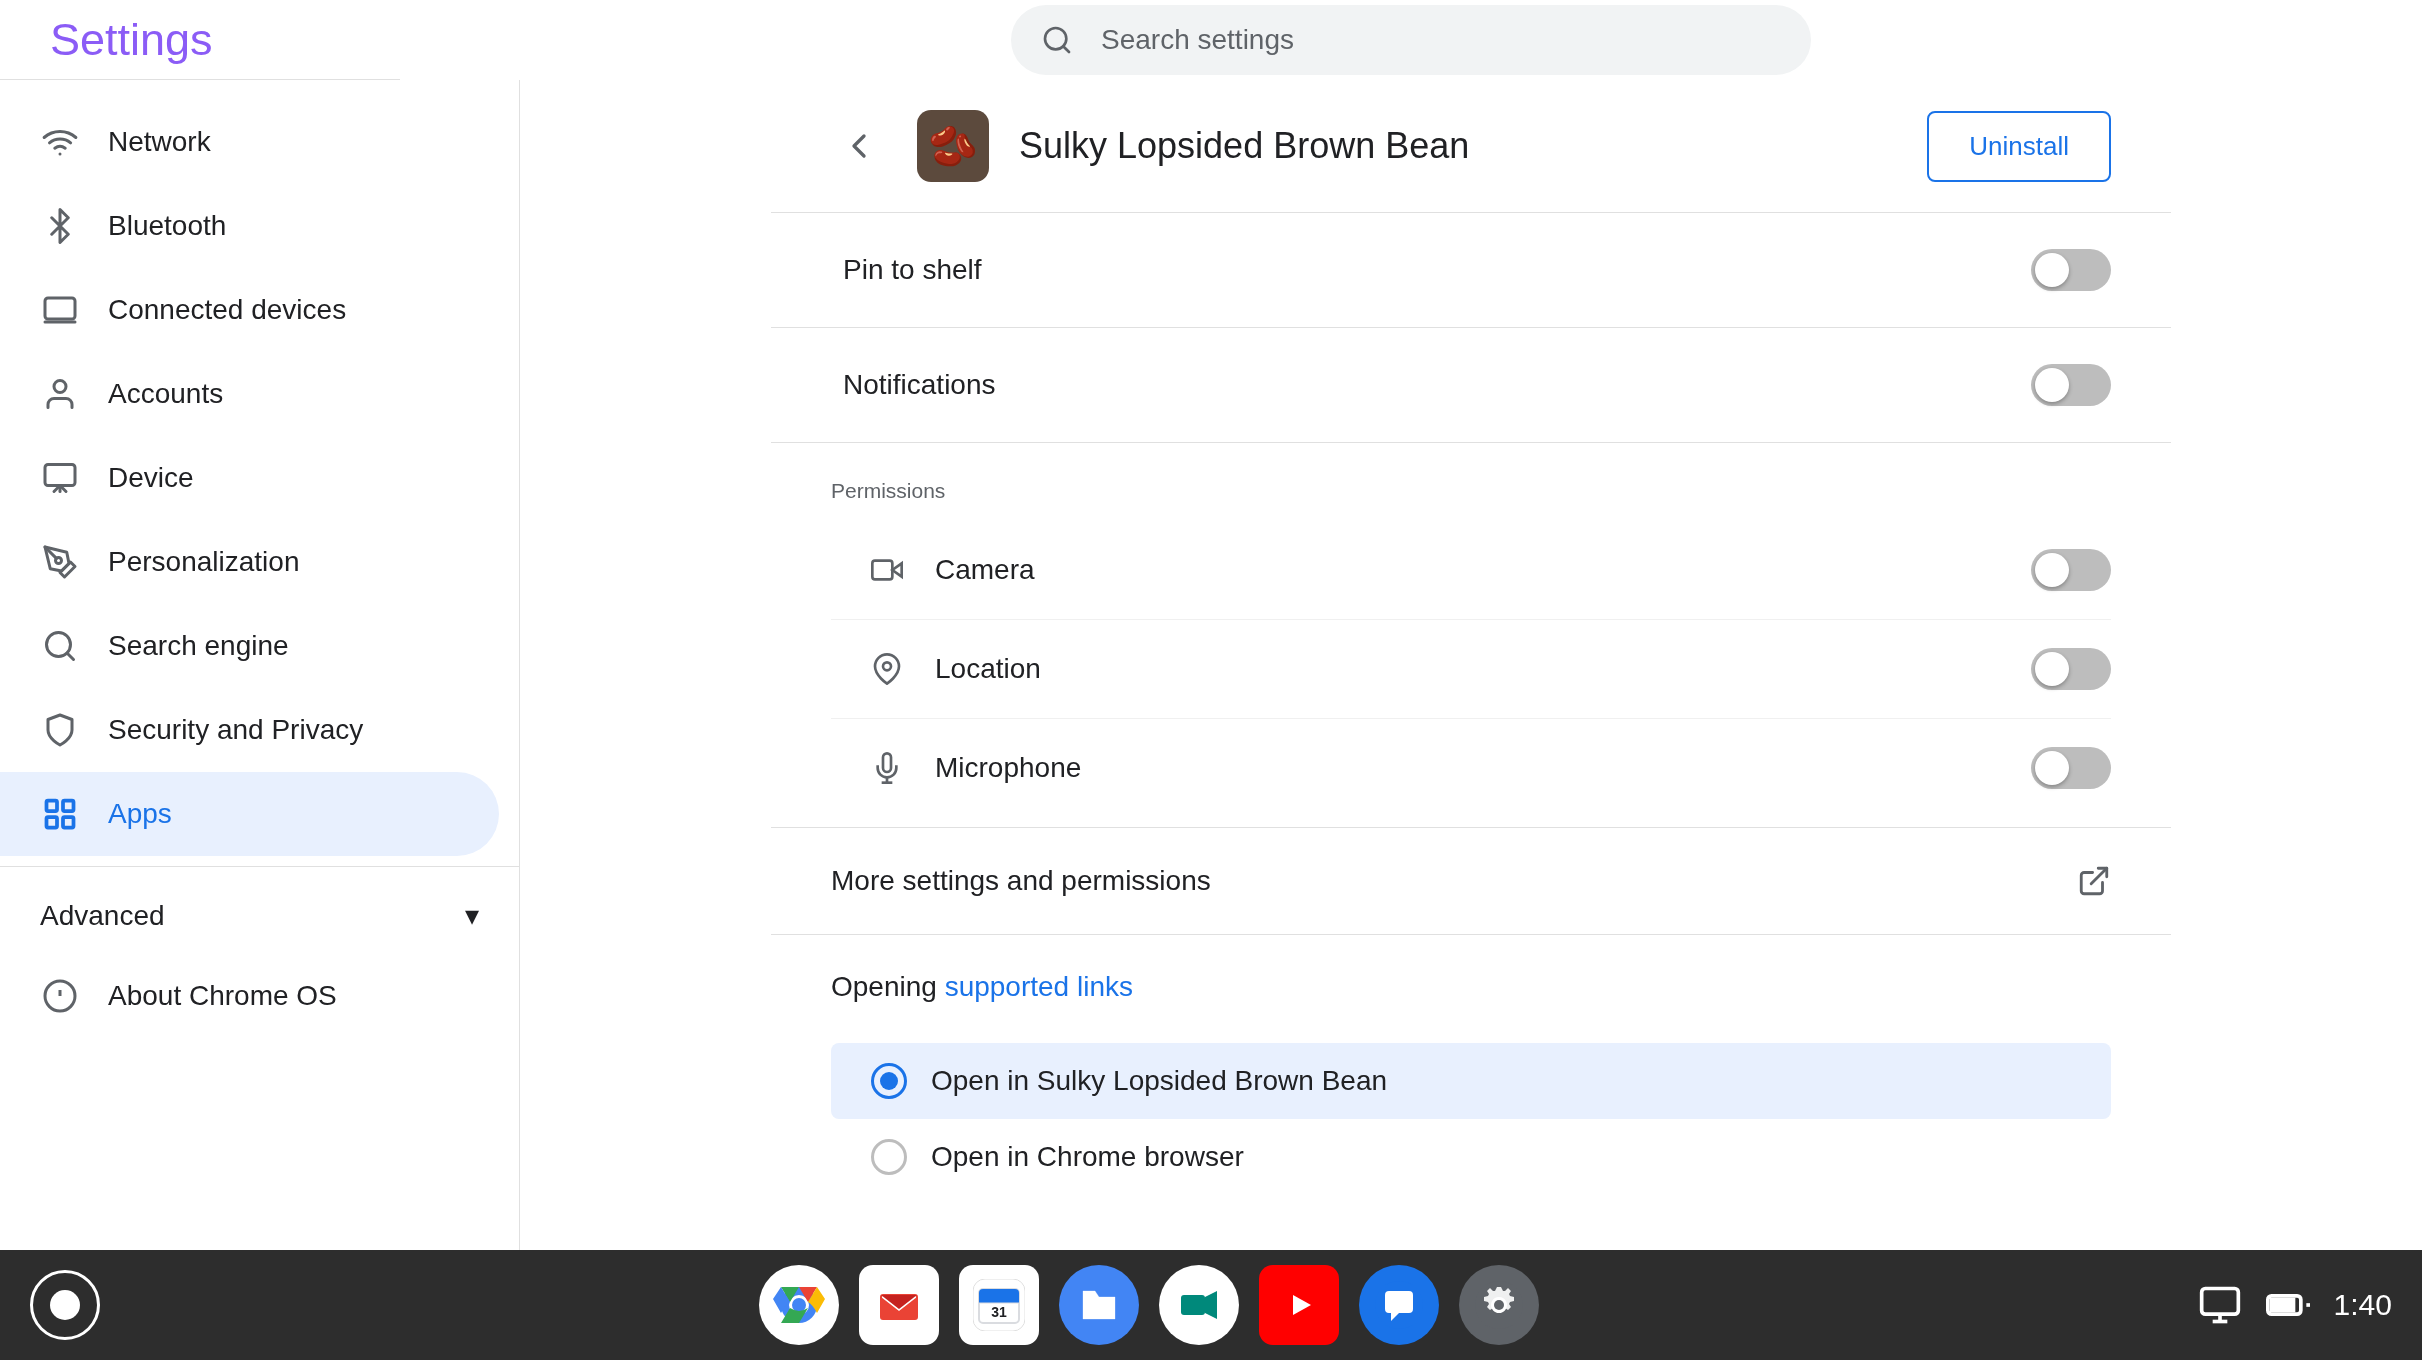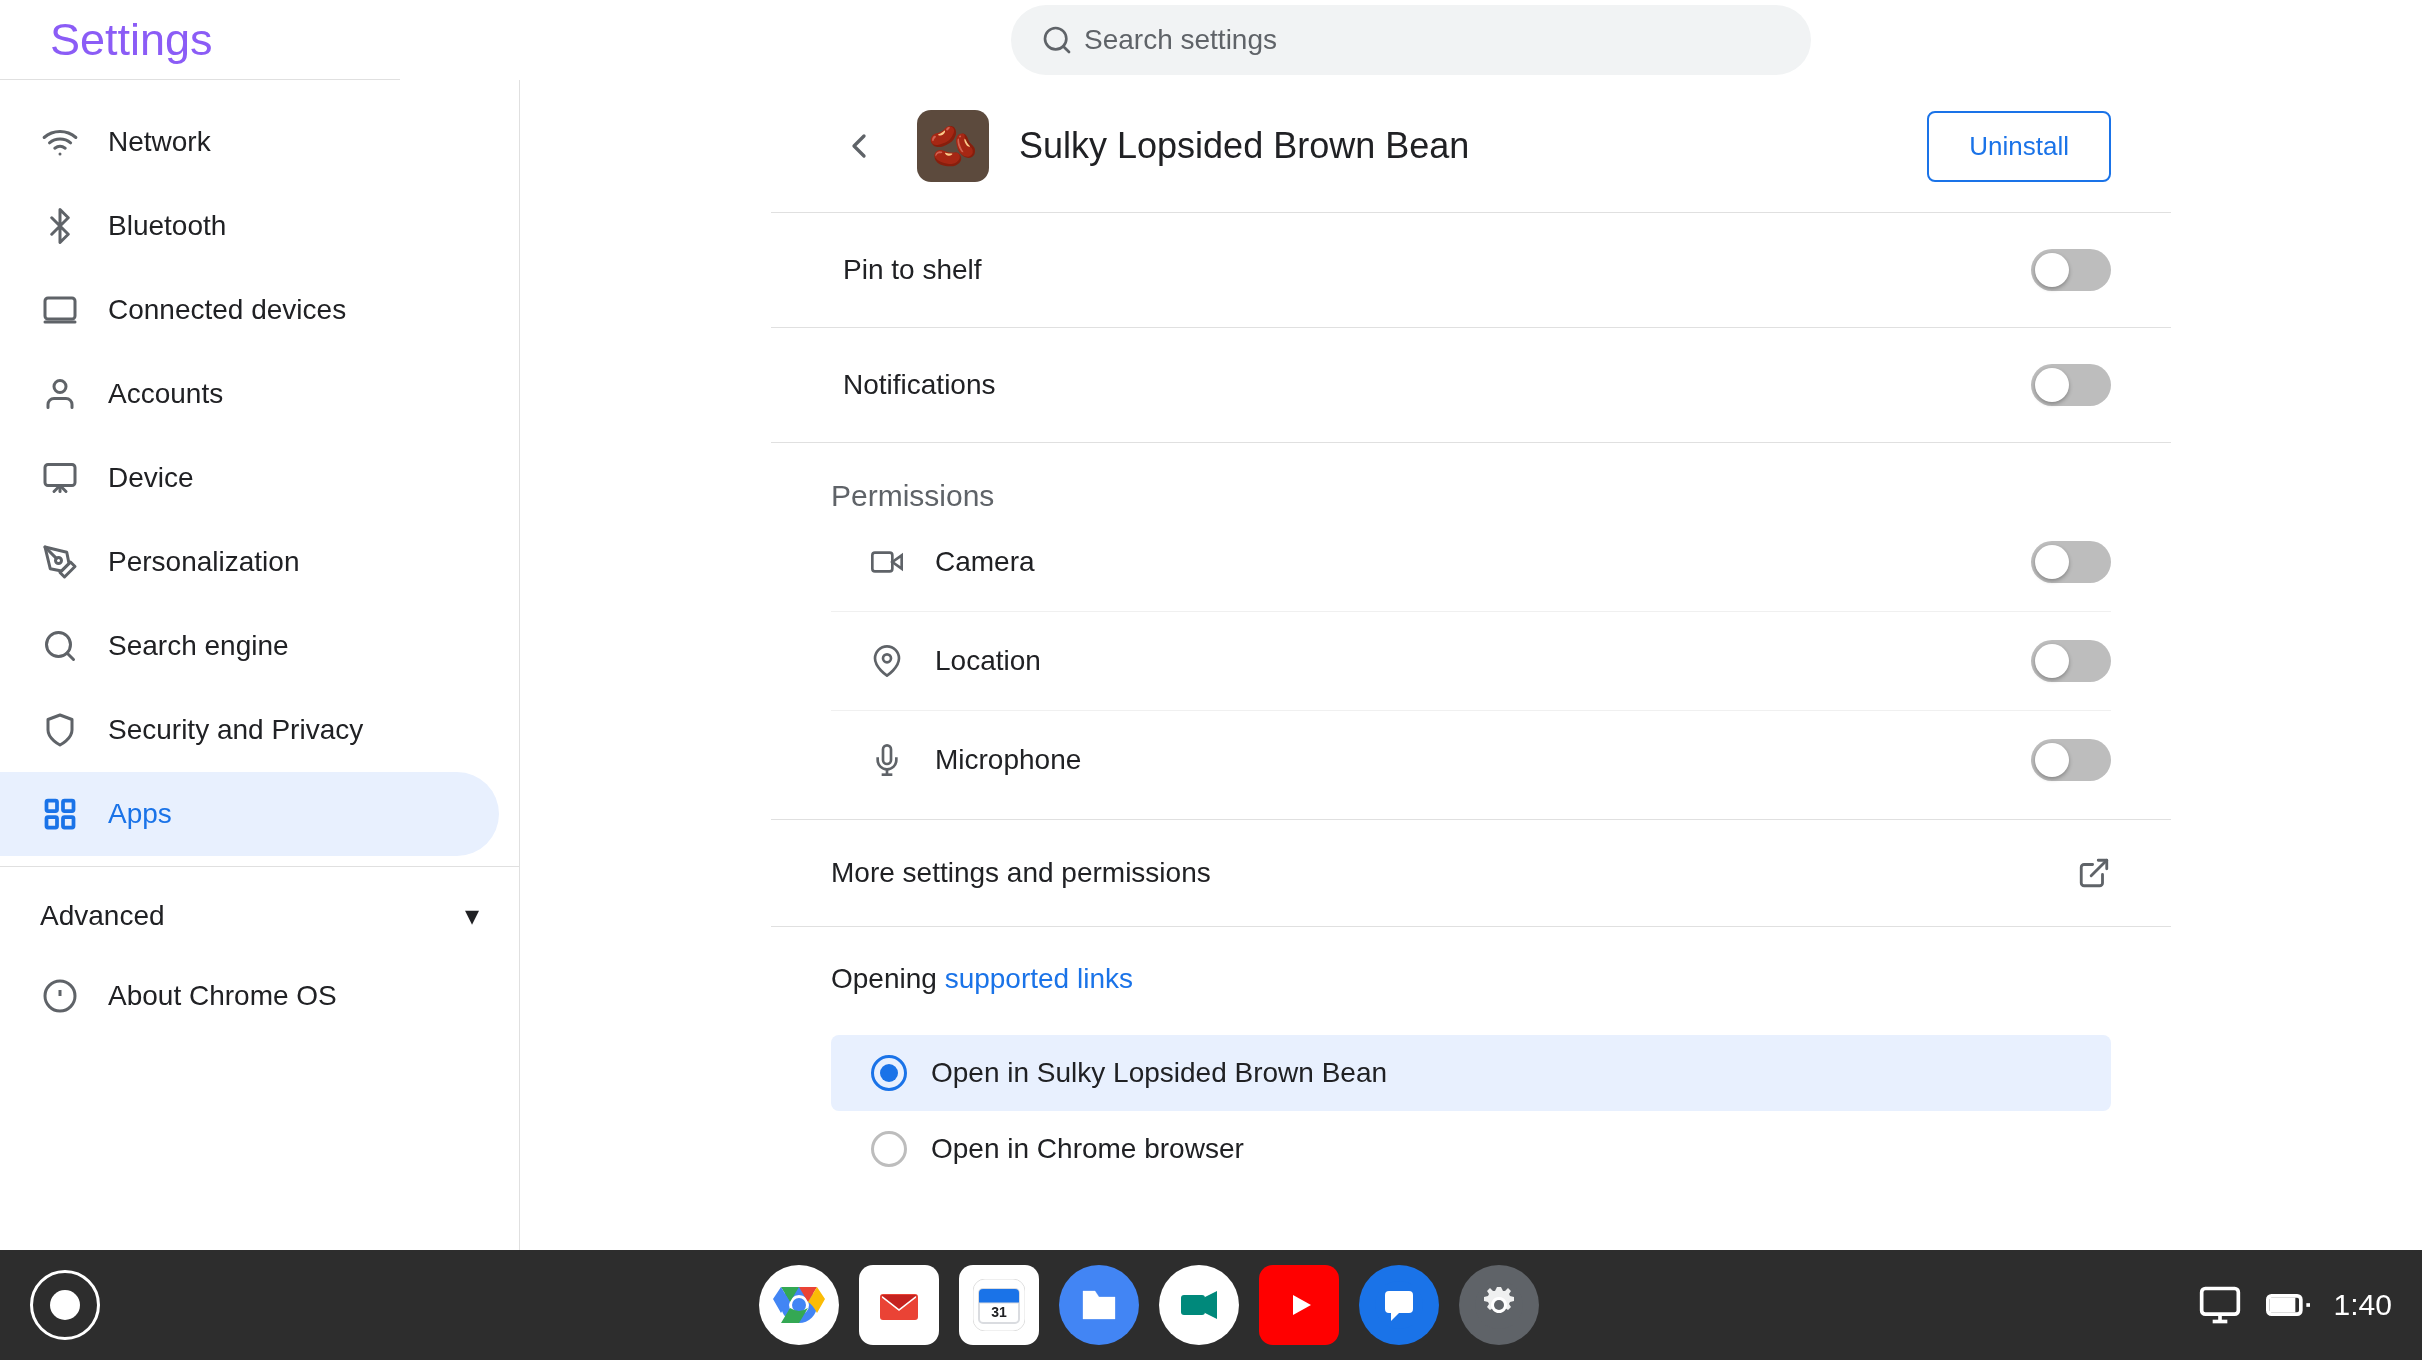--- a/index.html
+++ b/index.html
@@ -69,21 +69,21 @@
       background: #fff;
     }
     .search-bar {
       display: flex;
       align-items: center;
       background: #f1f3f4;
       border-radius: 50px;
       padding: 0 30px;
       width: 800px;
       height: 70px;
-      gap: 11px;
+      gap: 28px;
     }
     .search-icon-svg {
       color: #5f6368;
       font-size: 28px;
     }
     .search-input {
       border: none;
       background: transparent;
       outline: none;
       font-size: 28px;
@@ -245,23 +245,23 @@
       transition: left 0.2s;
       box-shadow: 0 2px 4px rgba(0,0,0,0.3);
     }
 
     
     .permissions-section {
       padding: 36px 60px 10px;
       border-bottom: 1px solid #e0e0e0;
     }
     .permissions-title {
-      font-size: 30px;
+      font-size: 21px;
       color: #5f6368;
-      margin-bottom: 0;
+      margin-bottom: 18px;
     }
     .permission-row {
       display: flex;
       align-items: center;
       justify-content: space-between;
       padding: 28px 0 28px 40px;
       border-bottom: 1px solid #f0f0f0;
     }
     .permission-row:last-child { border-bottom: none; }
     .permission-left {

